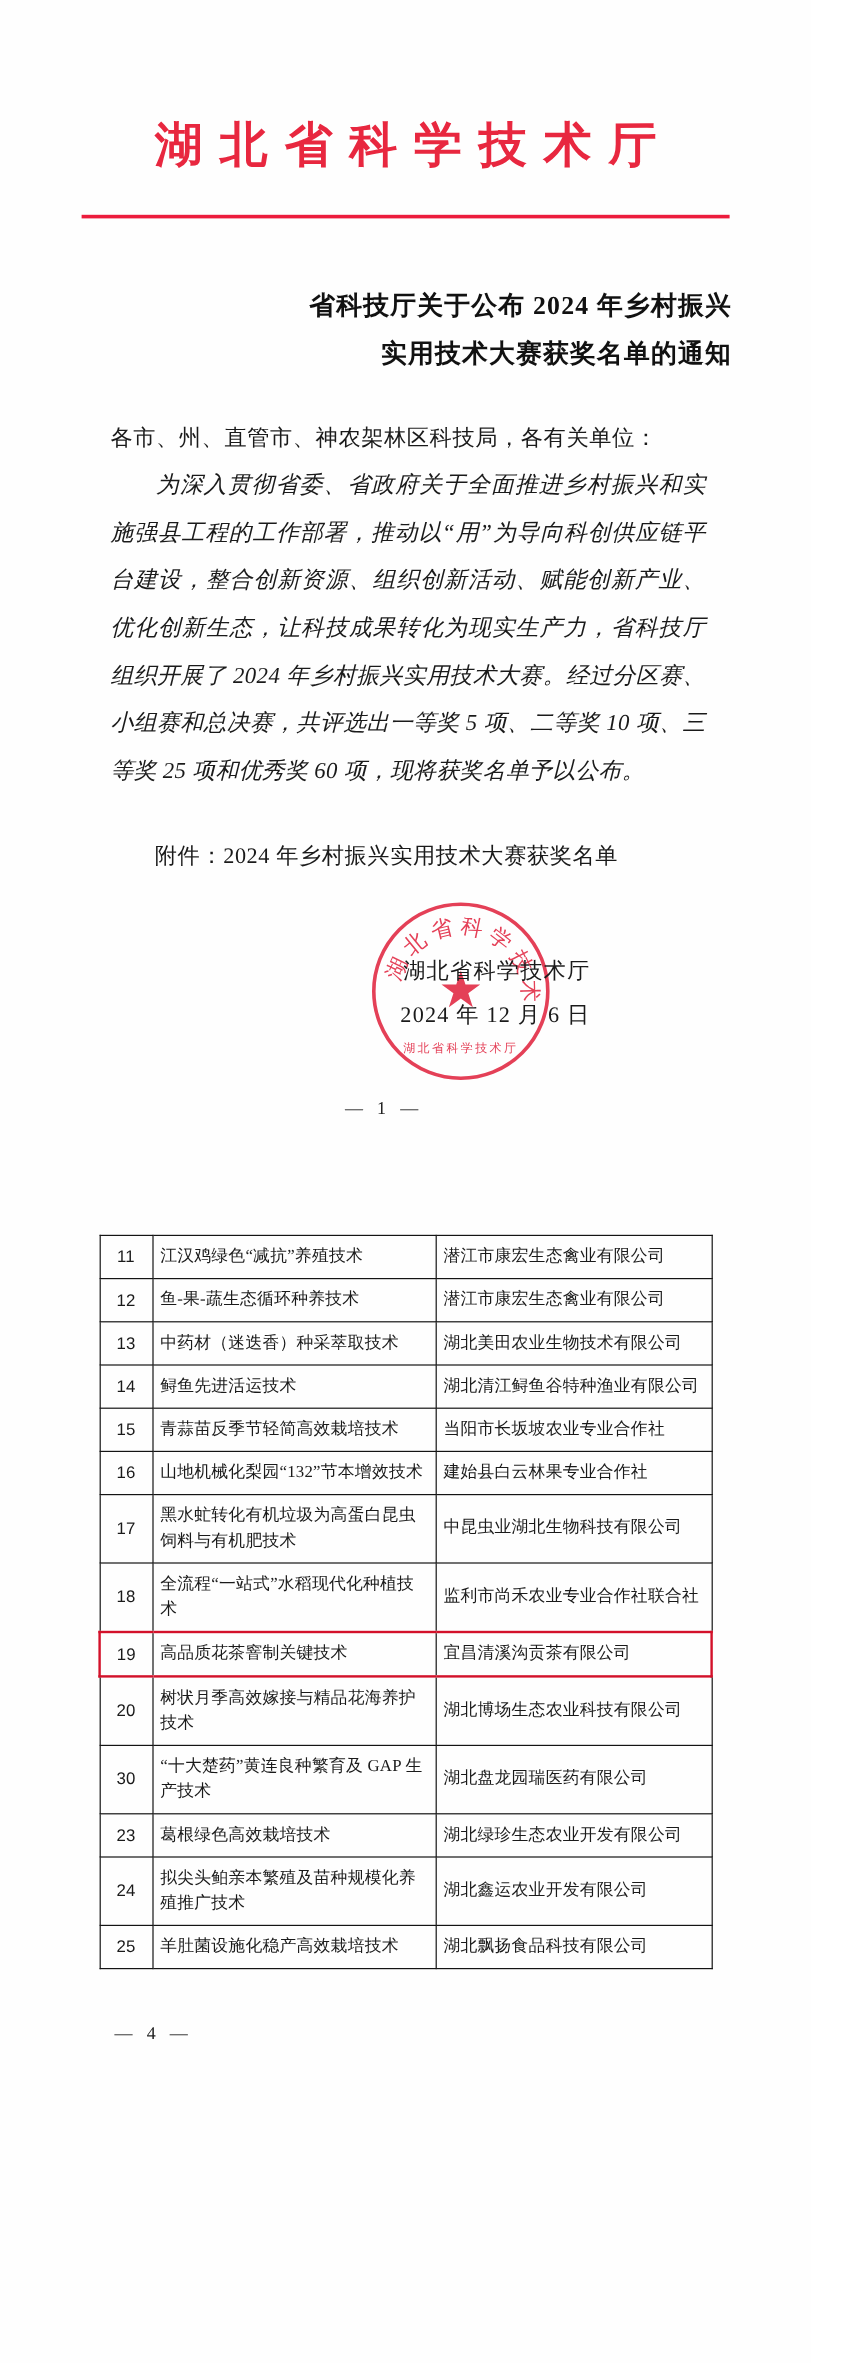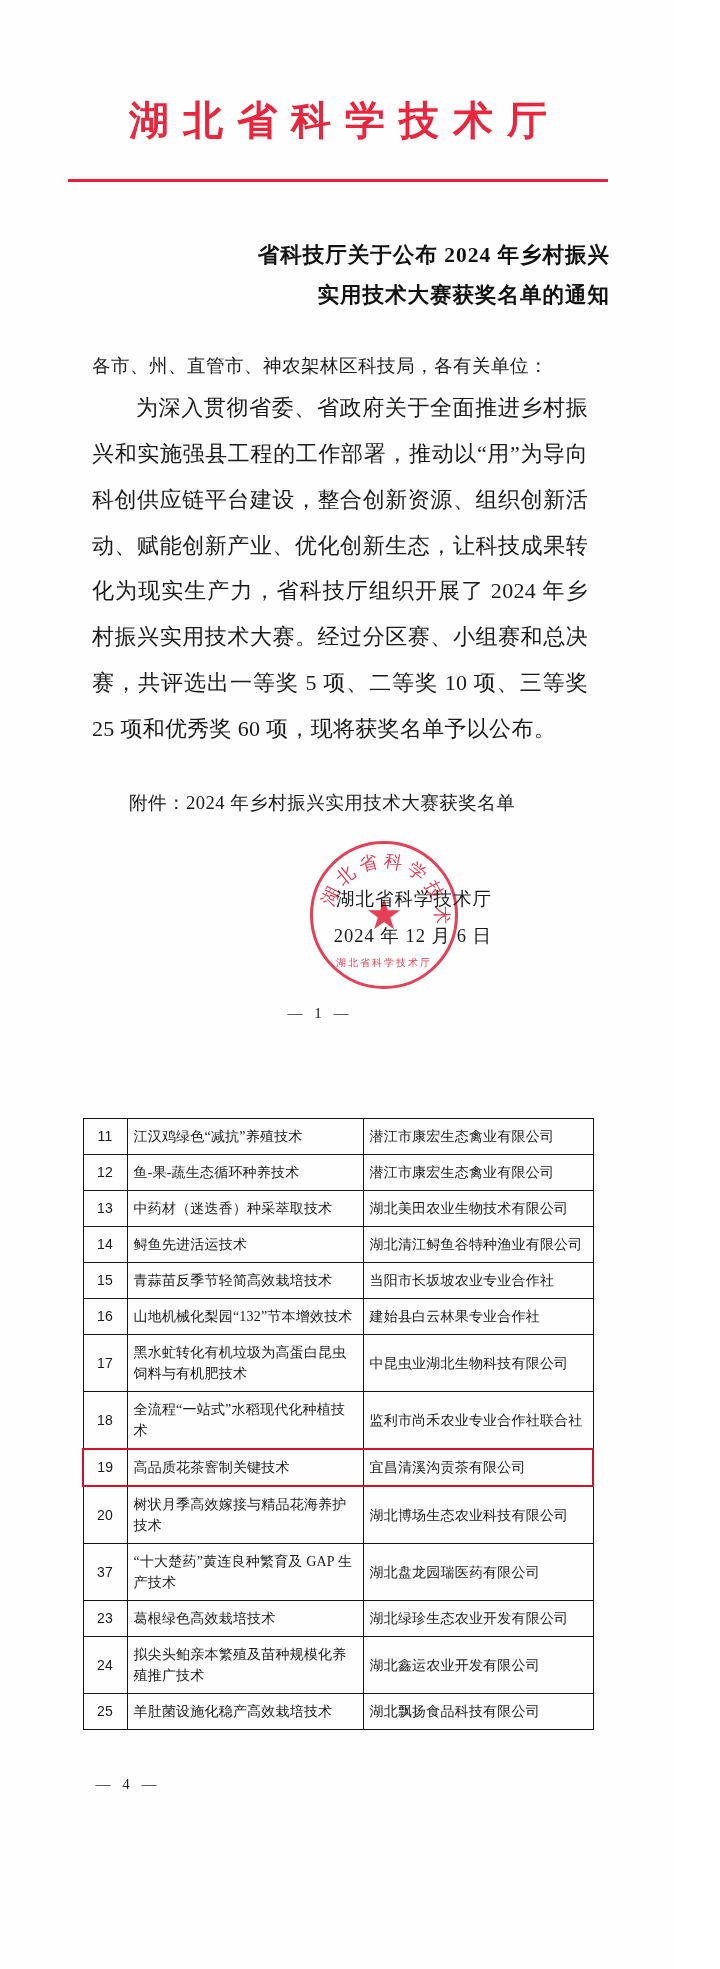--- a/index.html
+++ b/index.html
@@ -61,25 +61,26 @@
   .body-wrap {
     margin-top: 32px;
     padding: 0 88px 0 92px;
   }
   .salutation {
     font-size: 18.5px;
     line-height: 2.05;
     letter-spacing: 0.5px;
   }
   .para {
-    font-size: 22px;
+    font-size: 19px;
     line-height: 2.08;
     letter-spacing: 0.3px;
     text-align: justify;
     text-indent: 2em;
+    font-style: italic;
   }
   .attachment {
     margin-top: 34px;
     font-size: 18.5px;
     line-height: 2.05;
     text-indent: 2em;
     letter-spacing: 0.5px;
   }
 
   
@@ -276,21 +277,21 @@
             <td class="col-no">19</td>
             <td class="col-name">高品质花茶窨制关键技术</td>
             <td class="col-org">宜昌清溪沟贡茶有限公司</td>
           </tr>
           <tr>
             <td class="col-no">20</td>
             <td class="col-name">树状月季高效嫁接与精品花海养护技术</td>
             <td class="col-org">湖北博场生态农业科技有限公司</td>
           </tr>
           <tr>
-            <td class="col-no">37</td>
+            <td class="col-no">30</td>
             <td class="col-name">“十大楚药”黄连良种繁育及 GAP 生产技术</td>
             <td class="col-org">湖北盘龙园瑞医药有限公司</td>
           </tr>
           <tr>
             <td class="col-no">23</td>
             <td class="col-name">葛根绿色高效栽培技术</td>
             <td class="col-org">湖北绿珍生态农业开发有限公司</td>
           </tr>
           <tr>
             <td class="col-no">24</td>

